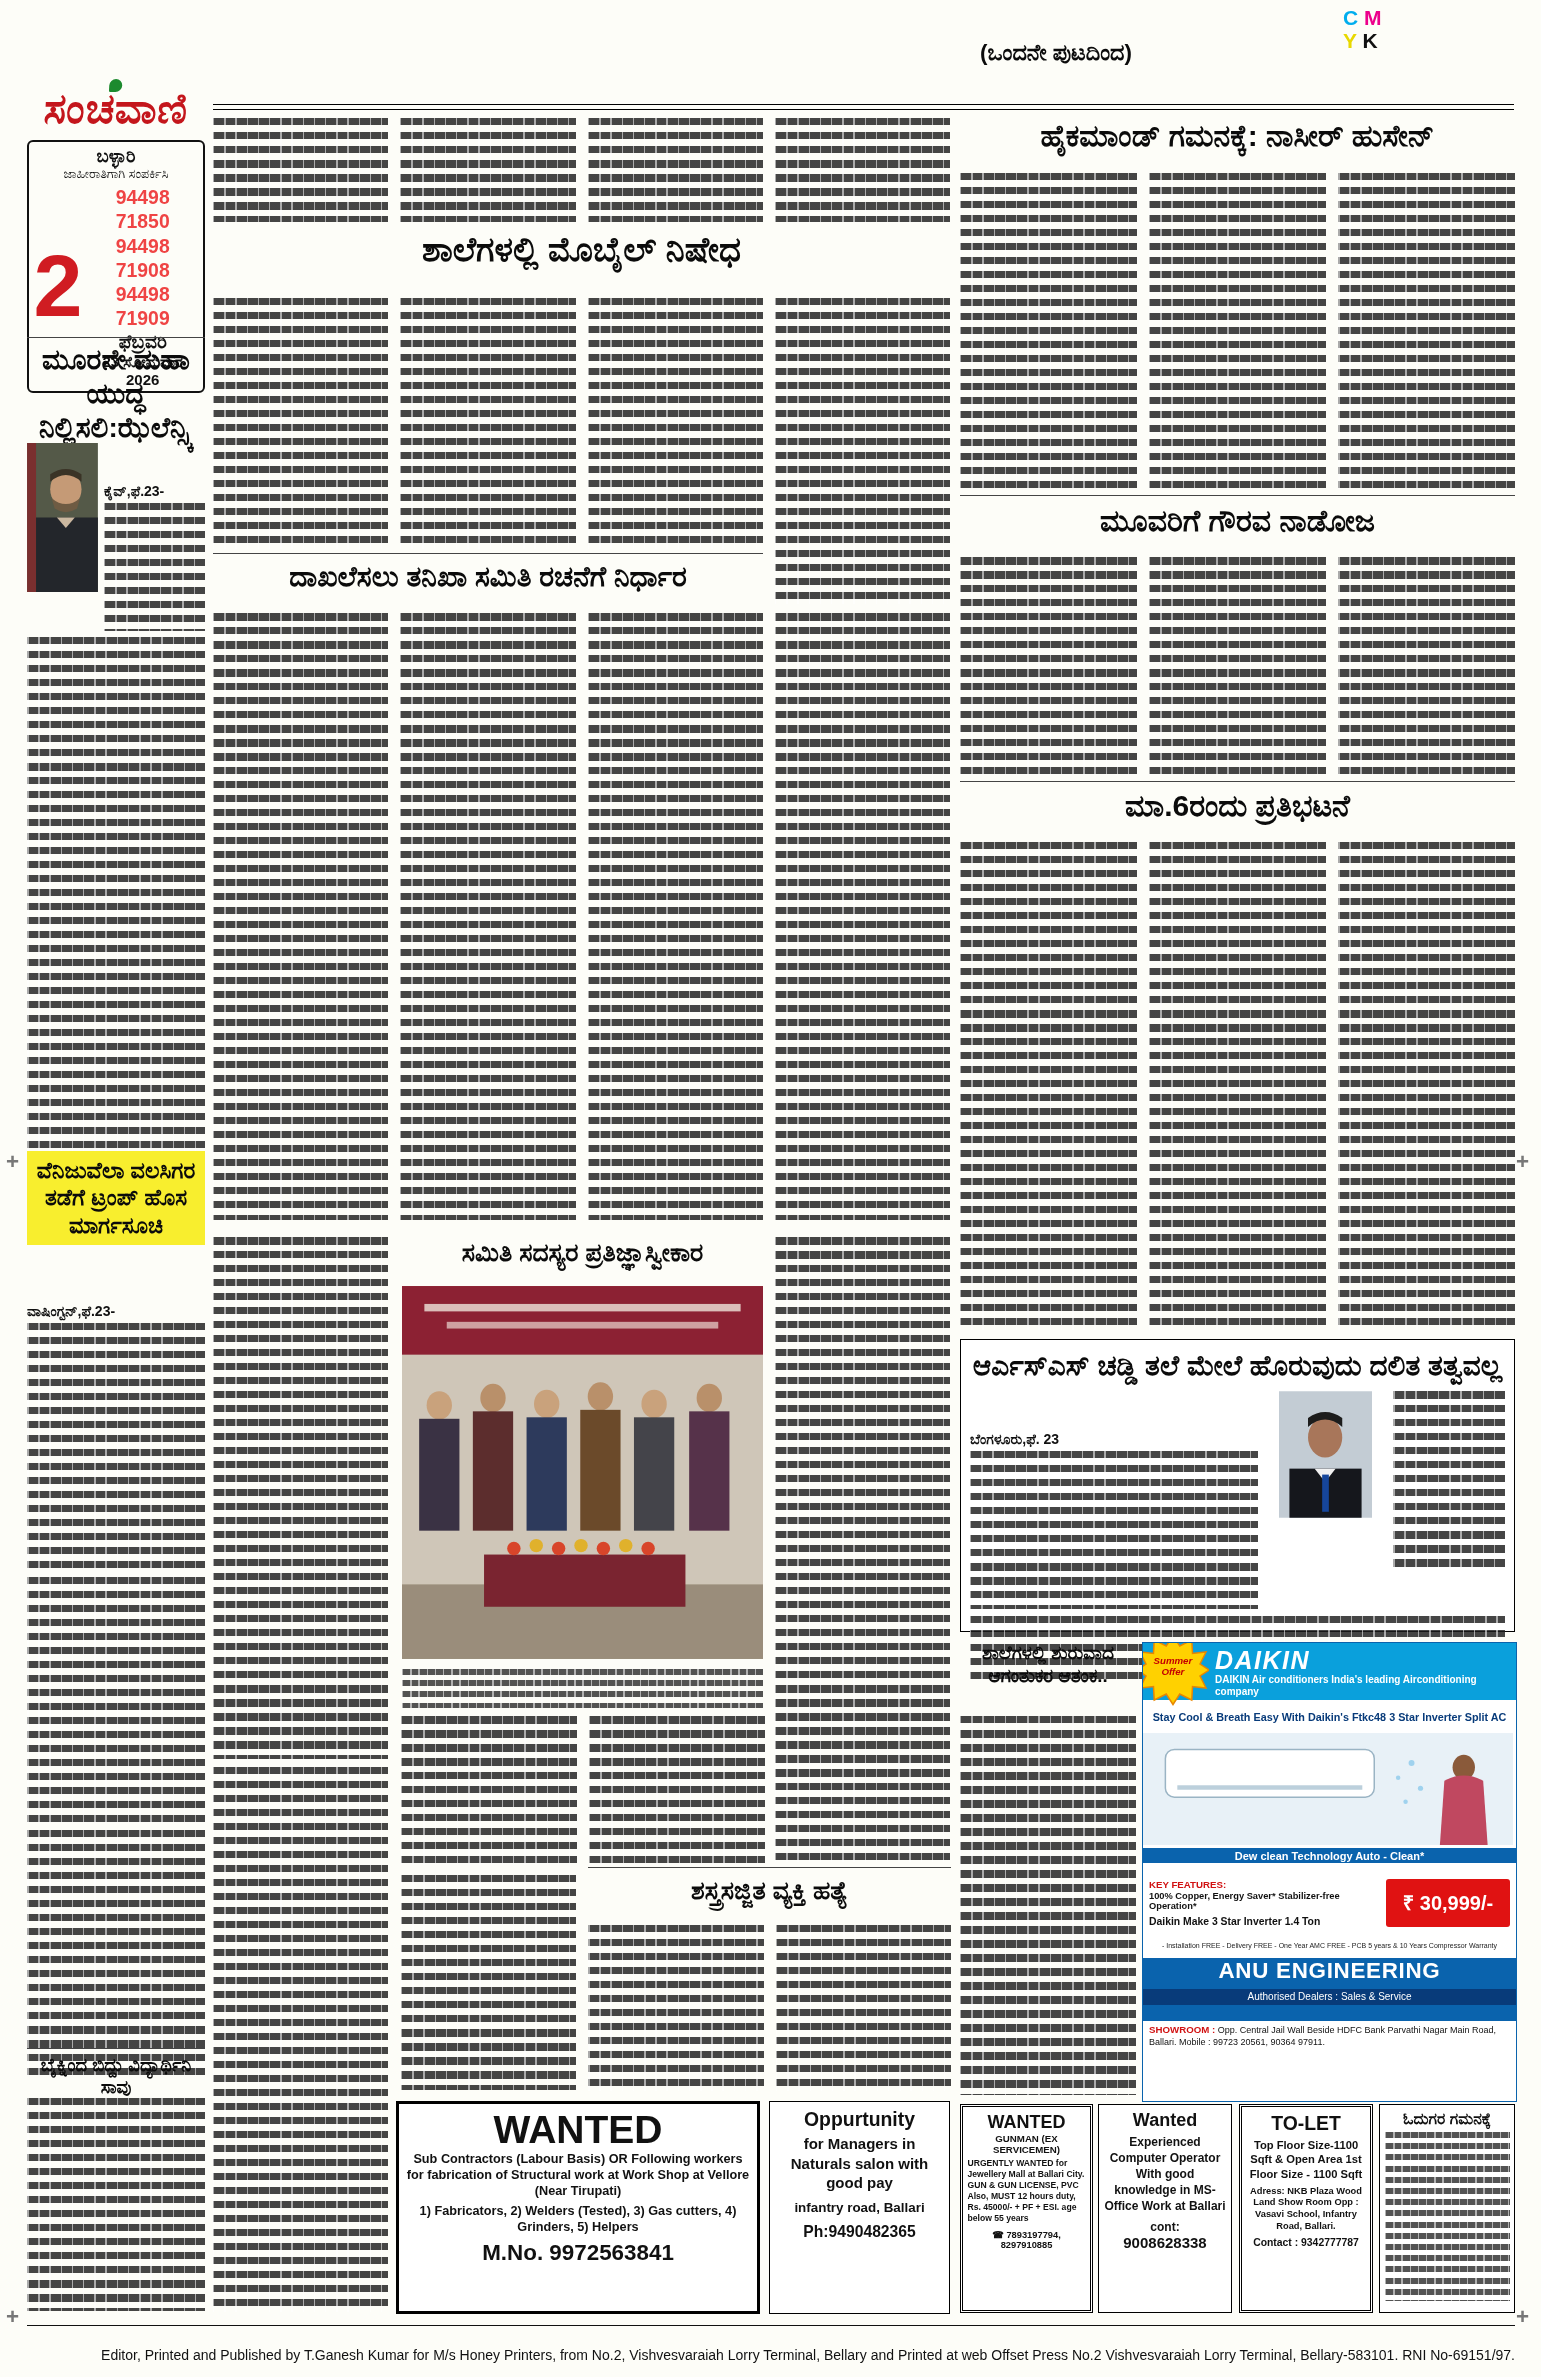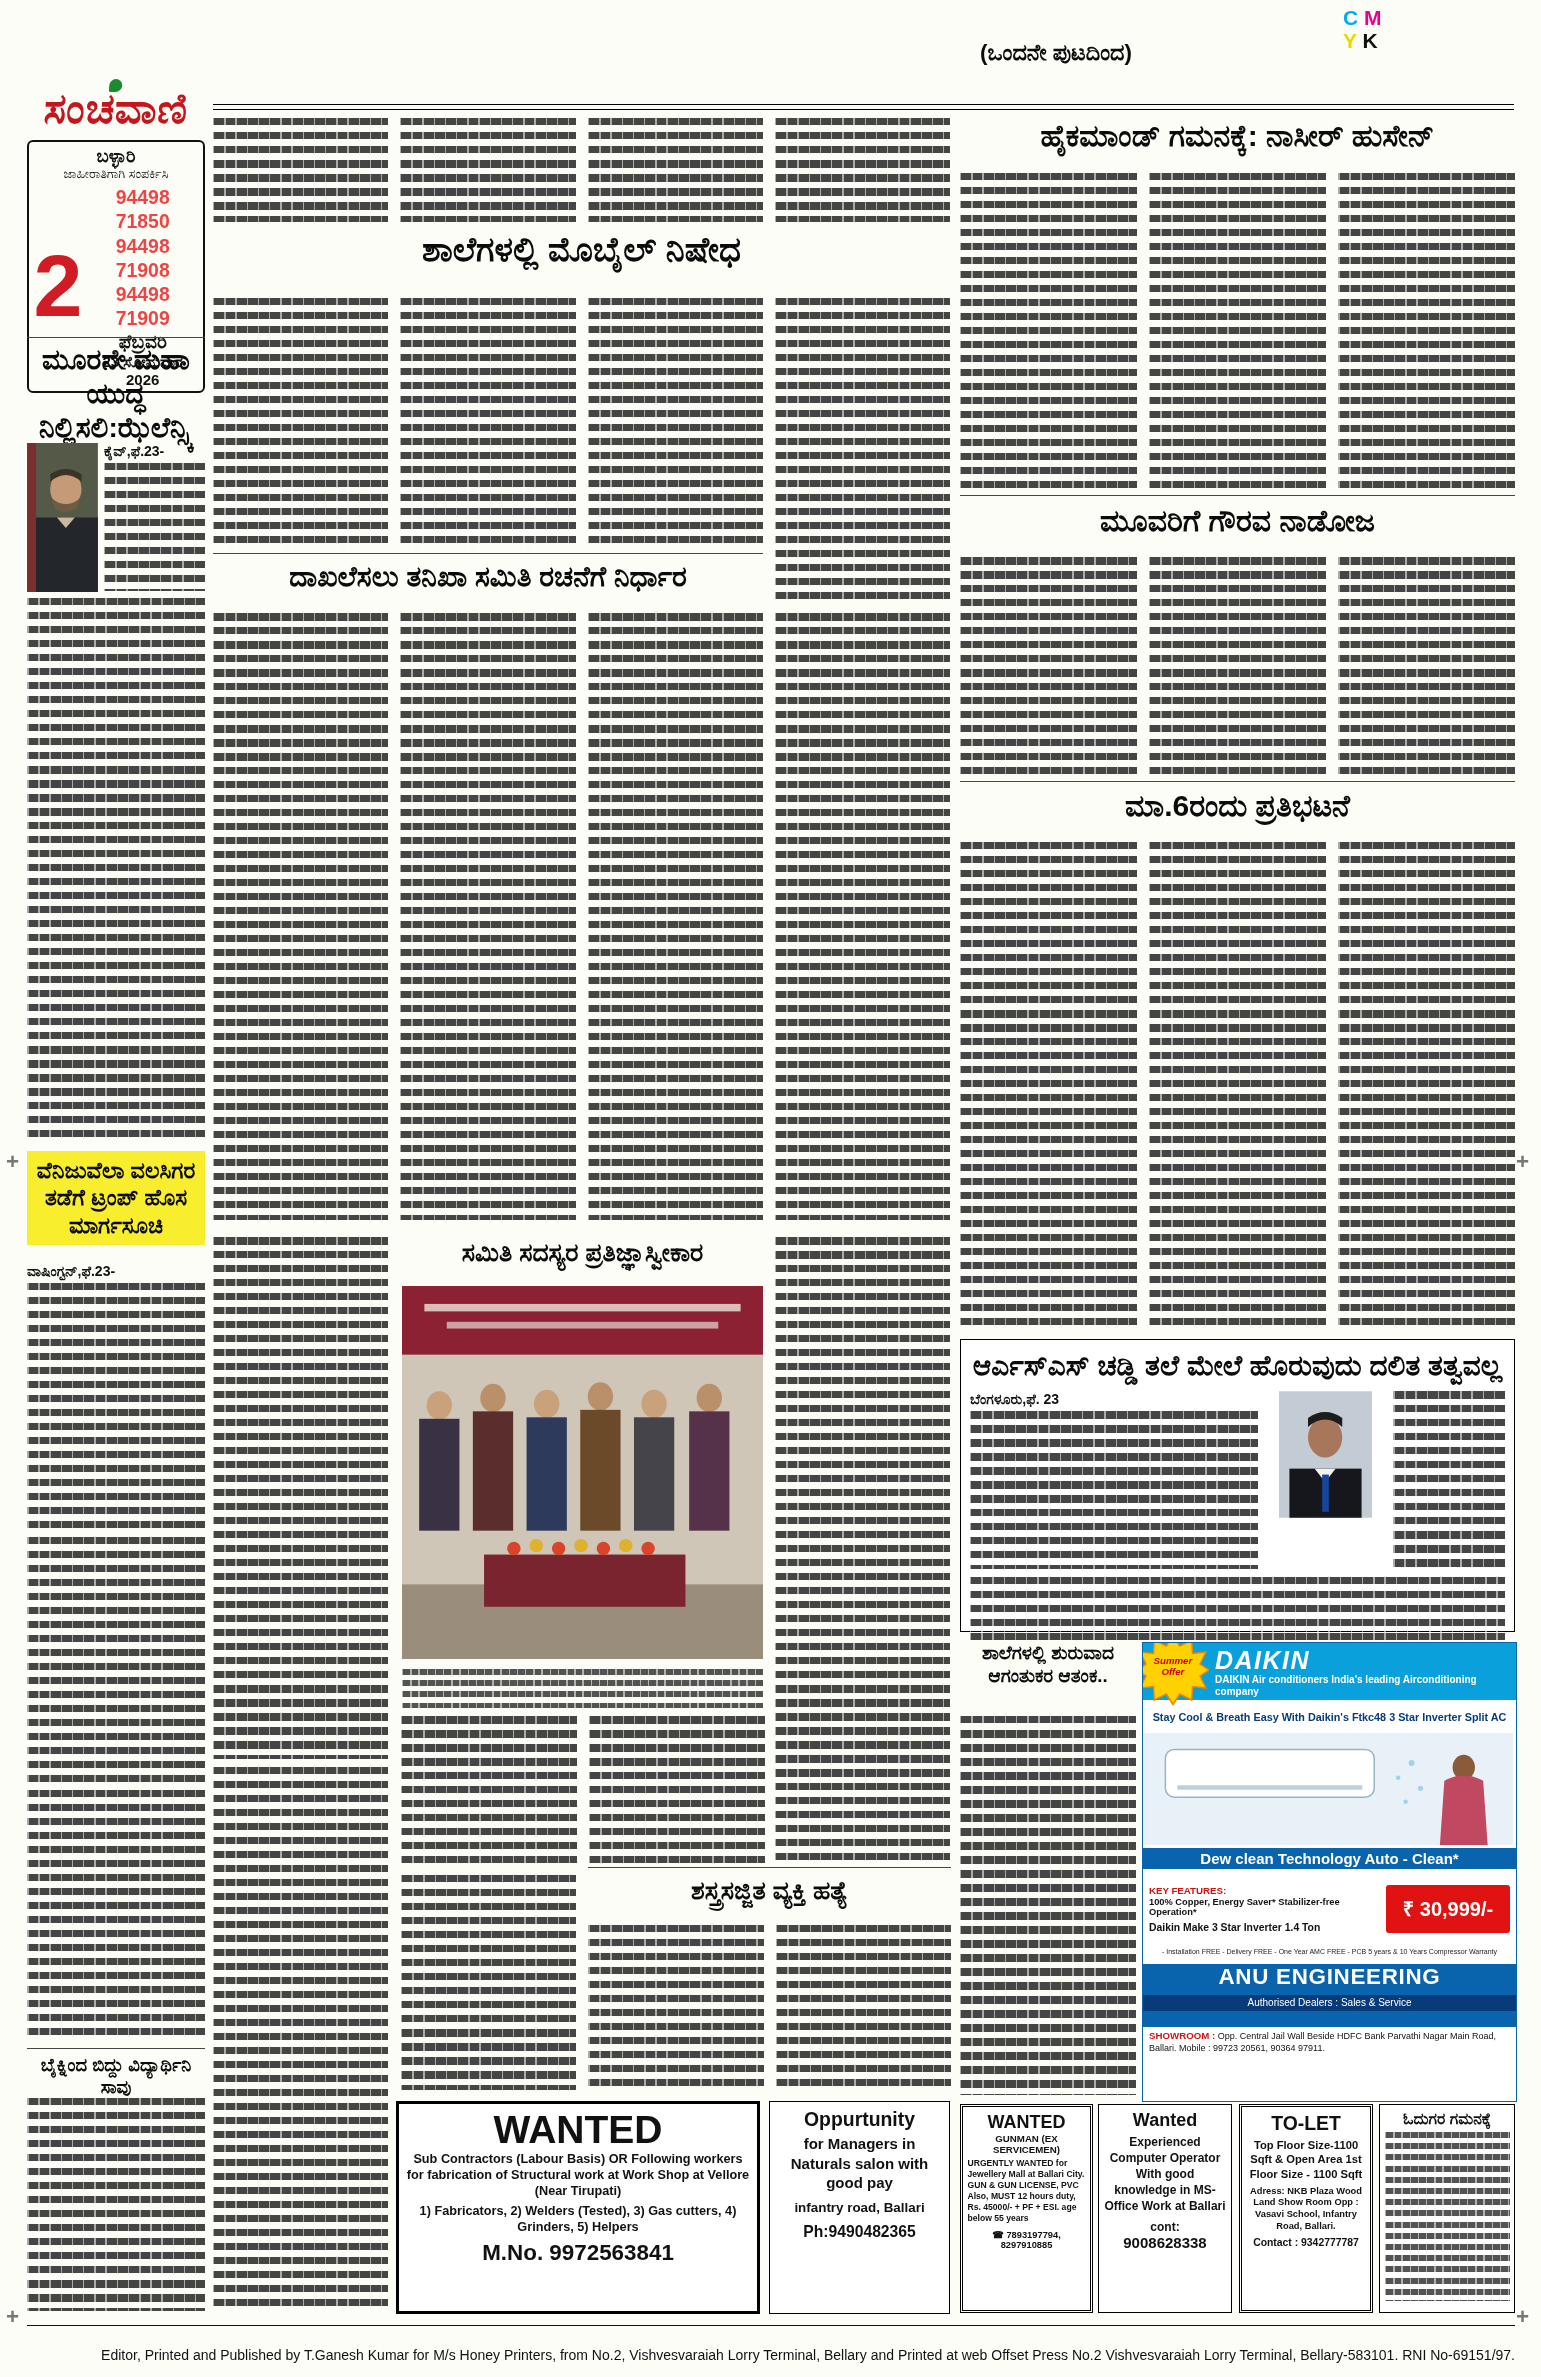--- a/index.html
+++ b/index.html
@@ -9,21 +9,21 @@
   .hl{font-weight:900;text-align:center;color:#0b0b0b;line-height:1.22;}
   
   .sim{background-image:
         repeating-linear-gradient(to right, rgba(255,255,255,.55) 0 1.5px, rgba(255,255,255,0) 1.5px 11.2px),
         repeating-linear-gradient(to bottom, rgba(28,28,28,.82) 0 7.5px, rgba(0,0,0,0) 7.5px 14px);}
   .sim-sm{background-image:
         repeating-linear-gradient(to right, rgba(255,255,255,.55) 0 1.5px, rgba(255,255,255,0) 1.5px 8.2px),
         repeating-linear-gradient(to bottom, rgba(40,40,40,.8) 0 6px, rgba(0,0,0,0) 6px 11.2px);}
   .cols{display:flex;gap:12px;}
   .col{flex:1;}
-  .dl{font-weight:bold;font-size:14px;margin-bottom:3px;}
+  .dl{font-weight:bold;font-size:14px;margin-bottom:3px;margin-top:40px;}
   .rule{border-top:0.7px solid #444;}
   .drule{height:3.7px;border-top:1.5px solid #000;border-bottom:1.5px solid #000;}
   .box{border:1.5px solid #000;background:#fff;}
   .regmark{color:#777;font-size:22.4px;font-weight:bold;}
   
   .mast-logo{font-size:42px;font-weight:900;color:#c4161c;text-align:center;line-height:1.3;
              transform:skewX(-3deg);letter-spacing:0.7px;position:relative;}
   .mast-box{border:2.2px solid #111;border-radius:6px;padding:4.5px 4.5px 3px 4.5px;margin-top:3px;}
   .mast-city{font-size:18px;font-weight:900;text-align:center;}
   .mast-contact{font-size:12.7px;text-align:center;}
@@ -32,21 +32,21 @@
   .mast-month{font-size:18.7px;font-weight:900;text-align:center;}
   .mast-date{font-size:15px;font-weight:900;text-align:center;}
   
   .adtitle{font-weight:900;text-align:center;}
   .daikin{border:1.5px solid #0a63ad;background:#fff;overflow:hidden;}
   .dk-head{position:relative;background:#0aa0dc;height:57px;color:#fff;}
   .dk-brand{position:absolute;left:72px;top:3px;font-size:25px;font-weight:900;font-style:italic;letter-spacing:1.5px;}
   .dk-tag{position:absolute;left:72px;top:31px;font-size:10px;line-height:1.15;width:291px;font-weight:bold;}
   .dk-stay{height:33px;display:flex;align-items:center;justify-content:center;text-align:center;
            font-size:10.8px;font-weight:900;color:#083b7a;padding:0 6px;}
-  .dk-dew{height:21px;background:#0a63ad;color:#fff;font-size:15px;font-weight:900;
+  .dk-dew{height:15px;background:#0a63ad;color:#fff;font-size:11px;font-weight:900;
           display:flex;align-items:center;justify-content:center;}
   .dk-feat{height:79px;display:flex;align-items:center;padding:0 6px;gap:6px;}
   .dk-price{width:124px;height:48px;background:#e01212;color:#fff;font-size:20px;font-weight:900;
             display:flex;align-items:center;justify-content:center;border-radius:3px;flex:none;}
   .dk-warranty{font-size:7px;text-align:center;color:#222;height:16.4px;}
   .dk-anu{background:#0a63ad;color:#fff;height:63px;text-align:center;}
   .dk-anu-name{font-size:22.4px;font-weight:900;letter-spacing:0.7px;}
   .dk-anu-sub{background:#083b7a;font-size:10px;height:16.4px;line-height:16.4px;margin-top:4.5px;}
   .dk-show{padding:3px 6px;font-size:9px;line-height:1.25;}
   .burst{position:absolute;left:-6px;top:-9px;width:72px;height:72px;}

